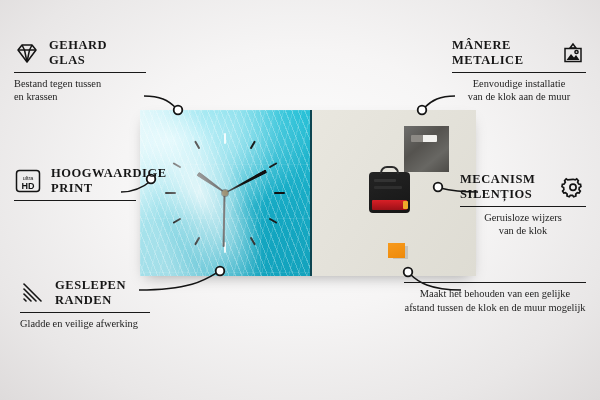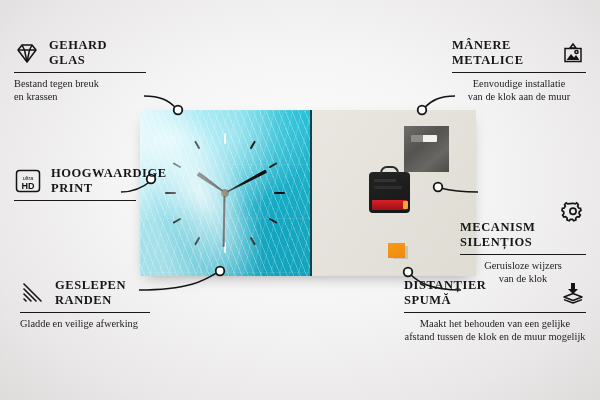--- a/index.html
+++ b/index.html
@@ -220,21 +220,21 @@
               <path d="M18 4 L15.5 9 L13 21"></path>
         </g>
           </svg>
       </span>
       <span class="txt">
         <span>GEHARD</span><br><span>GLAS</span>
       </span>
     </div>
     <div class="rule" style="width:132px;"></div>
     <div class="co-desc">
-      <span>Bestand tegen breuk</span><br><span>en krassen</span>
+      <span>Bestand tegen tussen</span><br><span>en krassen</span>
     </div>
   </div>
 
   <div class="callout left" style="left:14px; top:166px; width:122px;">
     <div class="co-title">
       <span class="ico" style="width:28px;height:26px;">
         <svg viewBox="0 0 28 26">
           <rect x="2.5" y="2.5" width="23" height="21" rx="3" fill="none" stroke="#141414" stroke-width="1.5"></rect>
           <text x="14" y="11.5" font-family="Liberation Sans, sans-serif" font-size="5.4" text-anchor="middle" fill="#141414">ultra</text>
           <text x="14" y="20.5" font-family="Liberation Sans, sans-serif" font-size="9" font-weight="bold" text-anchor="middle" fill="#141414">HD</text>
@@ -286,52 +286,38 @@
       </span>
     </div>
     <div class="rule" style="width:134px;"></div>
     <div class="co-desc">
       <span>Eenvoudige installatie</span><br><span>van de klok aan de muur</span>
     </div>
   </div>
 
   <div class="callout right" style="left:460px; top:172px; width:126px;">
     <div class="co-title">
-      <span class="txt" style="flex:1;margin-top:48px;">
+      <span class="txt" style="flex:1;">
         <span>MECANISM</span><br><span>SILENȚIOS</span>
       </span>
       <span class="ico">
         <svg viewBox="0 0 26 24">
             <g fill="none" stroke="#141414" stroke-width="1.7">
           <path d="M13 4.3 l2.2 .55 1.5 -1.0 1.6 1.7 -.7 1.6 1.1 1.9 1.8 .25 .4 2.3 -1.6 .9 -.25 2.2 1.25 1.3 -1.2 2.0 -1.75 -.35 -1.6 1.55 .15 1.75 -2.2 .8 -1.15 -1.35 -2.2 0 -1.15 1.35 -2.2 -.8 .15 -1.75 -1.6 -1.55 -1.75 .35 -1.2 -2.0 1.25 -1.3 -.25 -2.2 -1.6 -.9 .4 -2.3 1.8 -.25 1.1 -1.9 -.7 -1.6 1.6 -1.7 1.5 1.0 z"></path>
           <circle cx="13" cy="12.2" r="3.1"></circle>
         </g>
           </svg>
       </span>
     </div>
     <div class="rule" style="width:126px;"></div>
     <div class="co-desc">
       <span>Geruisloze wijzers</span><br><span>van de klok</span>
     </div>
   </div>
 
   <div class="callout right" style="left:404px; top:278px; width:182px;">
-    <div class="co-title">
-      <span class="txt" style="flex:1;">
-        <span>DISTANȚIER</span><br><span>SPUMĂ</span>
-      </span>
-      <span class="ico">
-        <svg viewBox="0 0 26 24">
-            <g fill="none" stroke="#141414" stroke-width="1.5" stroke-linejoin="round">
-          <path d="M11 2 h4 v6 h3 l-5 5 -5 -5 h3 z" fill="#141414" stroke="none"></path>
-          <path d="M13 12.5 L22 16 L13 19.5 L4 16 Z"></path>
-          <path d="M4 18.6 L13 22 L22 18.6"></path>
-        </g>
-          </svg>
-      </span>
-    </div>
     <div class="rule" style="width:182px;"></div>
     <div class="co-desc">
       <span>Maakt het behouden van een gelijke</span><br><span>afstand tussen de klok en de muur mogelijk</span>
     </div>
   </div>
 
 </div>
 
 </body></html>

